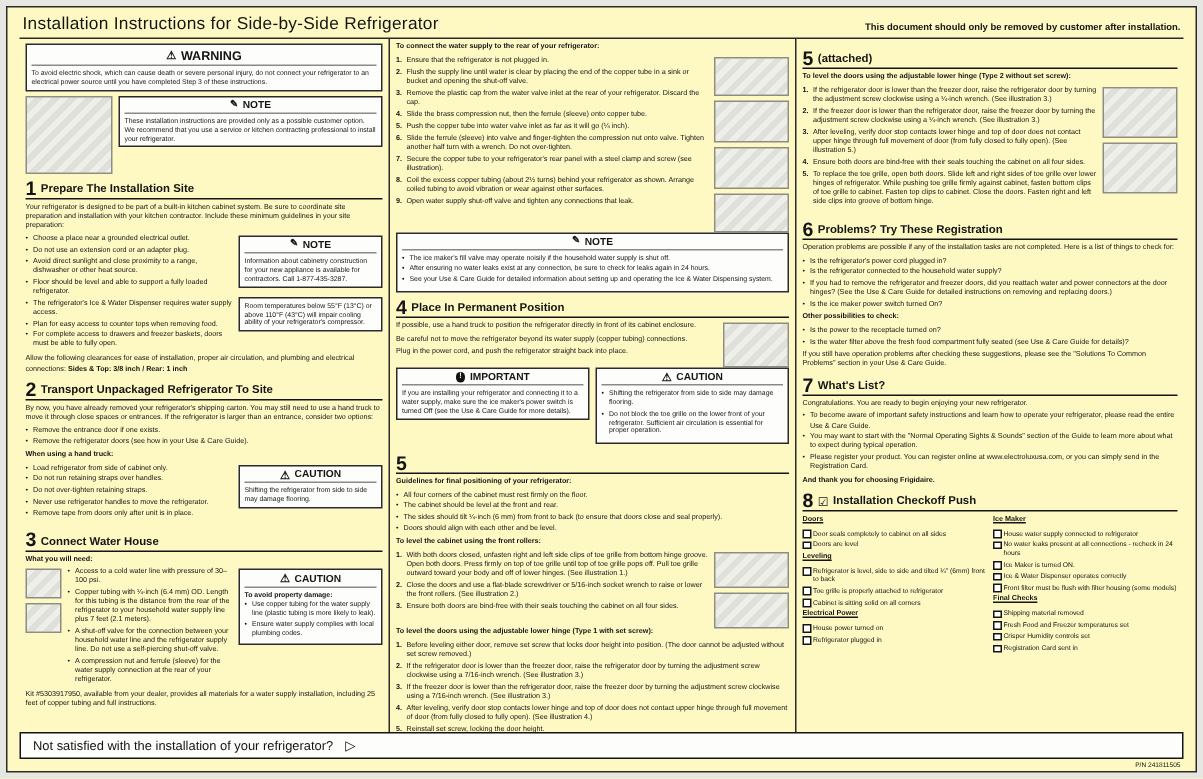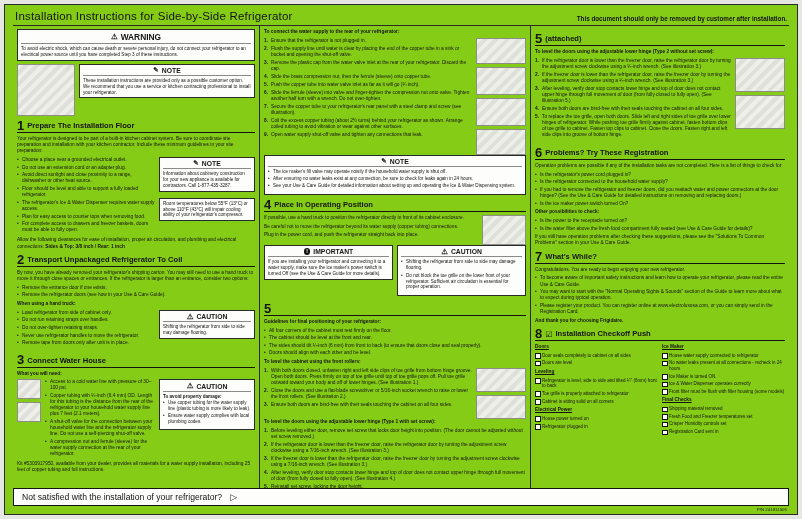--- a/index.html
+++ b/index.html
@@ -1,18 +1,18 @@
 <!DOCTYPE html>
 <html><head>
 <meta charset="utf-8">
 <style>
   *{margin:0;padding:0;box-sizing:border-box;}
   html,body{width:802px;height:519px;}
   body{background:#e6e6e2;font-family:"Liberation Sans",sans-serif;color:#141414;position:relative;}
-  .page{position:absolute;inset:4px;background:#84cc16;border:1px solid #2a2a2a;padding:3px 8px 2px;display:flex;flex-direction:column;}
+  .page{position:absolute;inset:4px;background:#fef9c3;border:1px solid #2a2a2a;padding:3px 8px 2px;display:flex;flex-direction:column;}
   
   .hdr{display:flex;justify-content:space-between;align-items:flex-end;border-bottom:1px solid #2a2a2a;padding:2px 2px 3px;}
   .hdr h1{font-size:11.5px;font-weight:500;letter-spacing:.2px;}
   .hdr-notice{font-size:6.3px;font-weight:bold;}
   
   .cols{flex:1;display:flex;overflow:hidden;}
   .col{padding:3px 4px;overflow:hidden;}
   .col1{width:246px;}
   .col2{width:272px;border-left:1px solid #2a2a2a;border-right:1px solid #2a2a2a;}
   .col3{flex:1;}
@@ -83,21 +83,21 @@
           <div class="boxhead">
             <span class="pencil">✎</span>
             <span>NOTE</span>
           </div>
           <p>These installation instructions are provided only as a possible customer option. We recommend that you use a service or kitchen contracting professional to install your refrigerator.</p>
         </div>
       </div>
 
       <div class="sec-head">
         <span class="sec-num">1</span>
-        <span class="sec-title">Prepare The Installation Floor</span>
+        <span class="sec-title">Prepare The Installation Site</span>
       </div>
       <p class="body">Your refrigerator is designed to be part of a built-in kitchen cabinet system. Be sure to coordinate site preparation and installation with your kitchen contractor. Include these minimum guidelines in your site preparation:</p>
       <div class="row">
         <ul class="bullets grow">
             <li>Choose a place near a grounded electrical outlet.</li>
             <li>Do not use an extension cord or an adapter plug.</li>
             <li>Avoid direct sunlight and close proximity to a range, dishwasher or other heat source.</li>
             <li>Floor should be level and able to support a fully loaded refrigerator.</li>
             <li>The refrigerator's Ice &amp; Water Dispenser requires water supply access.</li>
             <li>Plan for easy access to counter tops when removing food.</li>
@@ -116,21 +116,21 @@
           </div>
         </div>
       </div>
       <p class="body">
         <span>Allow the following clearances for ease of installation, proper air circulation, and plumbing and electrical connections:</span>
         <span class="bold">Sides &amp; Top: 3/8 inch / Rear: 1 inch</span>
       </p>
 
       <div class="sec-head">
         <span class="sec-num">2</span>
-        <span class="sec-title">Transport Unpackaged Refrigerator To Coil</span>
+        <span class="sec-title">Transport Unpackaged Refrigerator To Site</span>
       </div>
       <p class="body">By now, you have already removed your refrigerator's shipping carton. You may still need to use a hand truck to move it through close spaces or entrances. If the refrigerator is larger than an entrance, consider two options:</p>
       <ul class="bullets">
           <li>Remove the entrance door if one exists.</li>
           <li>Remove the refrigerator doors (see how in your Use &amp; Care Guide).</li>
         </ul>
       <p class="lbl">When using a hand truck:</p>
       <div class="row">
         <ul class="bullets grow">
             <li>Load refrigerator from side of cabinet only.</li>
@@ -213,21 +213,21 @@
         </div>
         <ul class="bullets">
             <li>The ice maker's fill valve may operate noisily if the household water supply is shut off.</li>
             <li>After ensuring no water leaks exist at any connection, be sure to check for leaks again in 24 hours.</li>
             <li>See your Use &amp; Care Guide for detailed information about setting up and operating the Ice &amp; Water Dispensing system.</li>
           </ul>
       </div>
 
       <div class="sec-head">
         <span class="sec-num">4</span>
-        <span class="sec-title">Place In Operating Position</span>
+        <span class="sec-title">Place In Permanent Position</span>
       </div>
       <div class="row">
         <div class="grow">
           <p class="body">If possible, use a hand truck to position the refrigerator directly in front of its cabinet enclosure.</p>
           <p class="body">Be careful not to move the refrigerator beyond its water supply (copper tubing) connections.</p>
           <p class="body">Plug in the power cord, and push the refrigerator straight back into place.</p>
         </div>
         <div class="illus" style="width:44px;height:30px;"></div>
       </div>
       <div class="row">
@@ -316,21 +316,21 @@
         </ul>
       <p class="lbl">Other possibilities to check:</p>
       <ul class="bullets">
           <li>Is the power to the receptacle turned on?</li>
           <li>Is the water filter above the fresh food compartment fully seated (see Use &amp; Care Guide for details)?</li>
         </ul>
       <p class="body">If you still have operation problems after checking these suggestions, please see the "Solutions To Common Problems" section in your Use &amp; Care Guide.</p>
 
       <div class="sec-head">
         <span class="sec-num">7</span>
-        <span class="sec-title">What's While?</span>
+        <span class="sec-title">What's List?</span>
       </div>
       <p class="body">Congratulations. You are ready to begin enjoying your new refrigerator.</p>
       <ul class="bullets">
           <li>To become aware of important safety instructions and learn how to operate your refrigerator, please read the entire Use &amp; Care Guide.</li>
           <li>You may want to start with the "Normal Operating Sights &amp; Sounds" section of the Guide to learn more about what to expect during typical operation.</li>
           <li>Please register your product. You can register online at www.electroluxusa.com, or you can simply send in the Registration Card.</li>
         </ul>
       <p class="body bold">And thank you for choosing Frigidaire.</p>
 
       <div class="sec-head">

